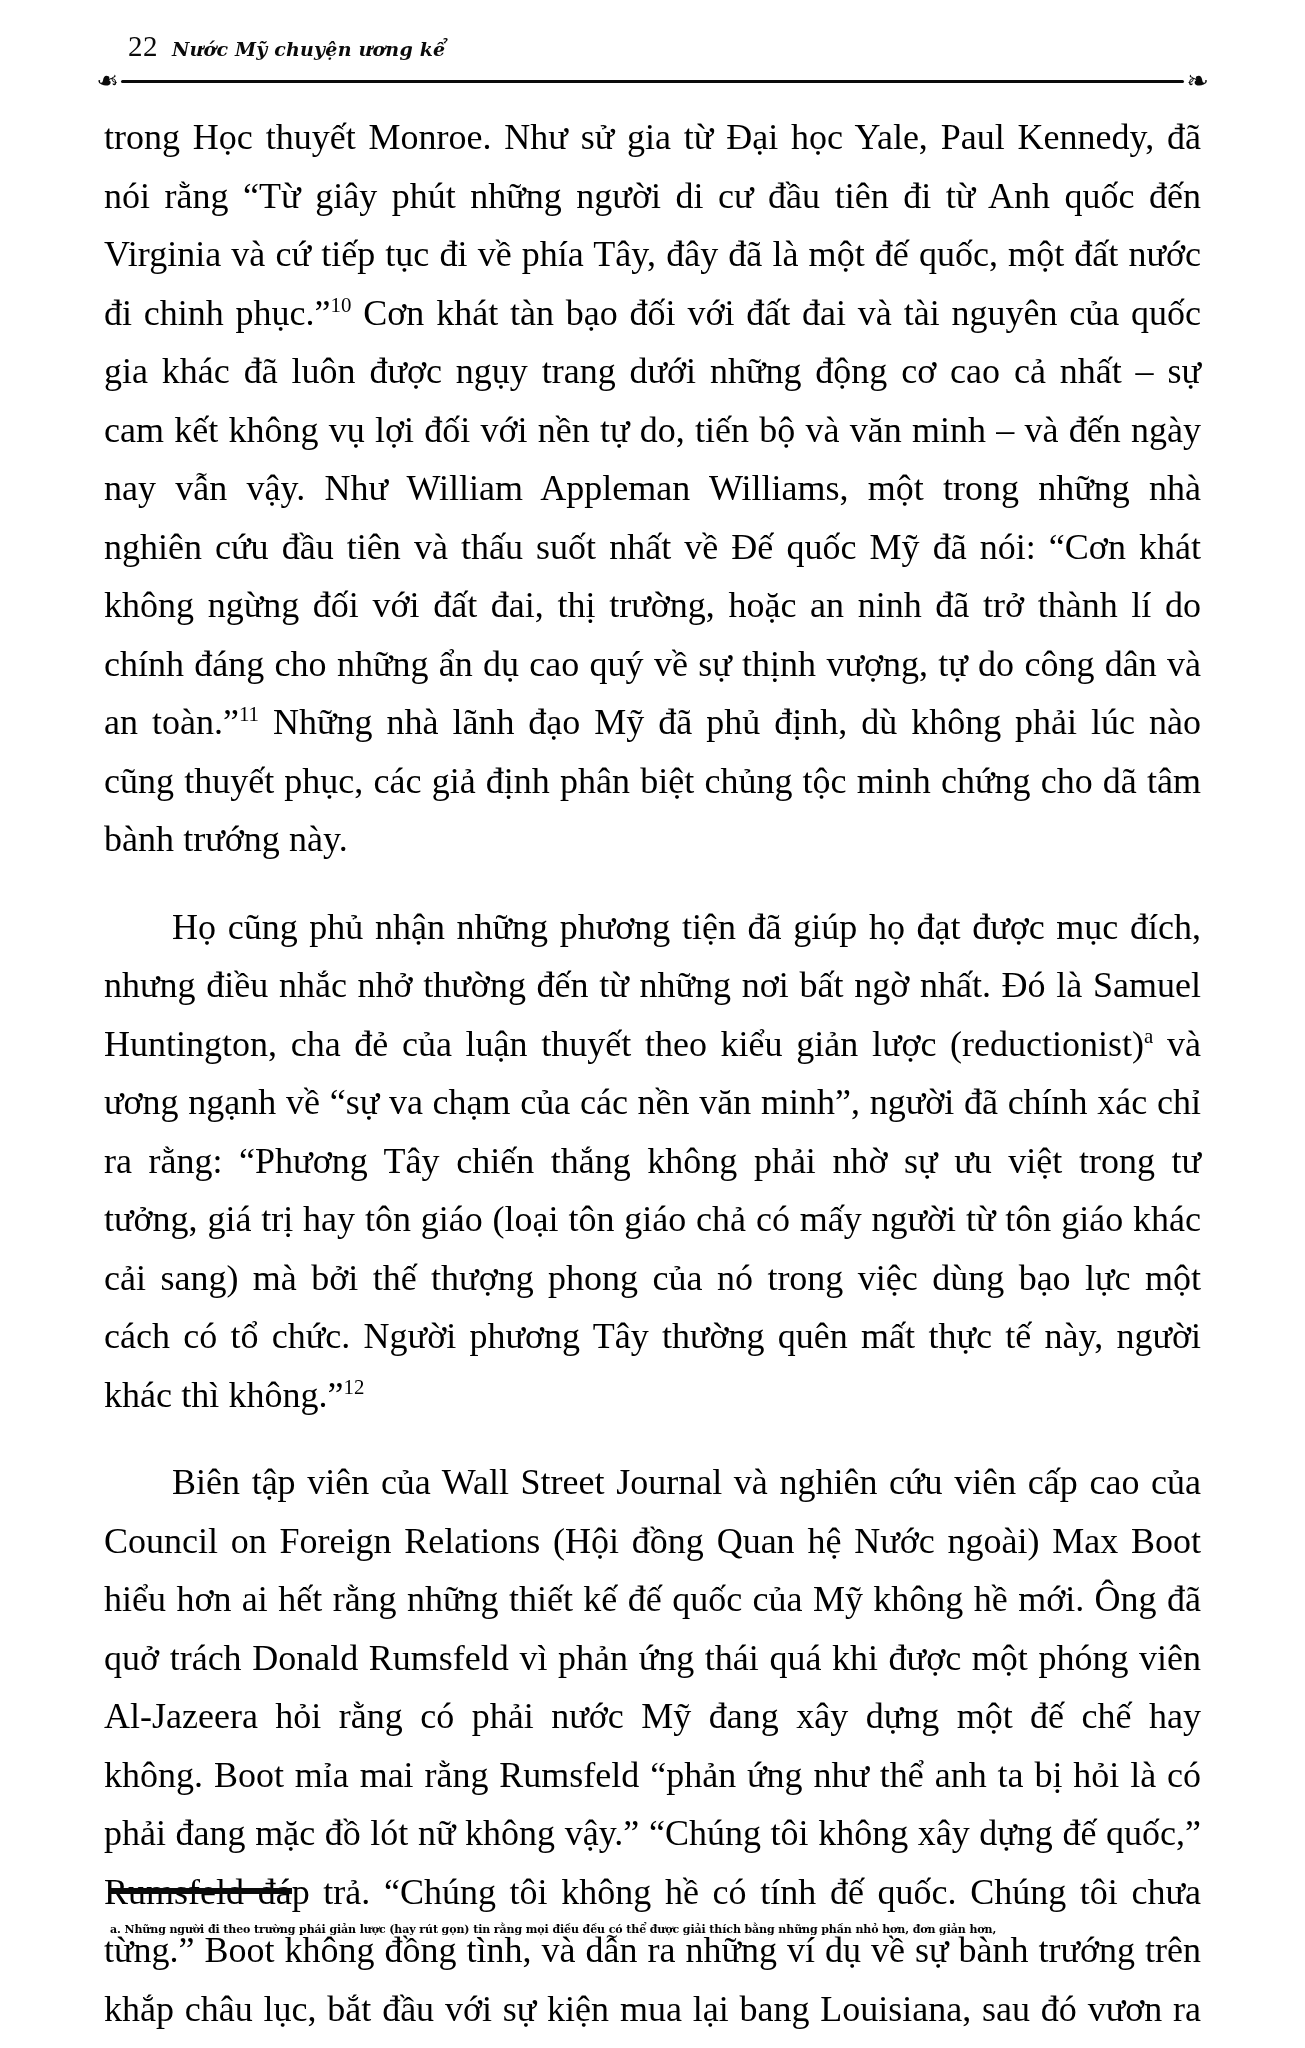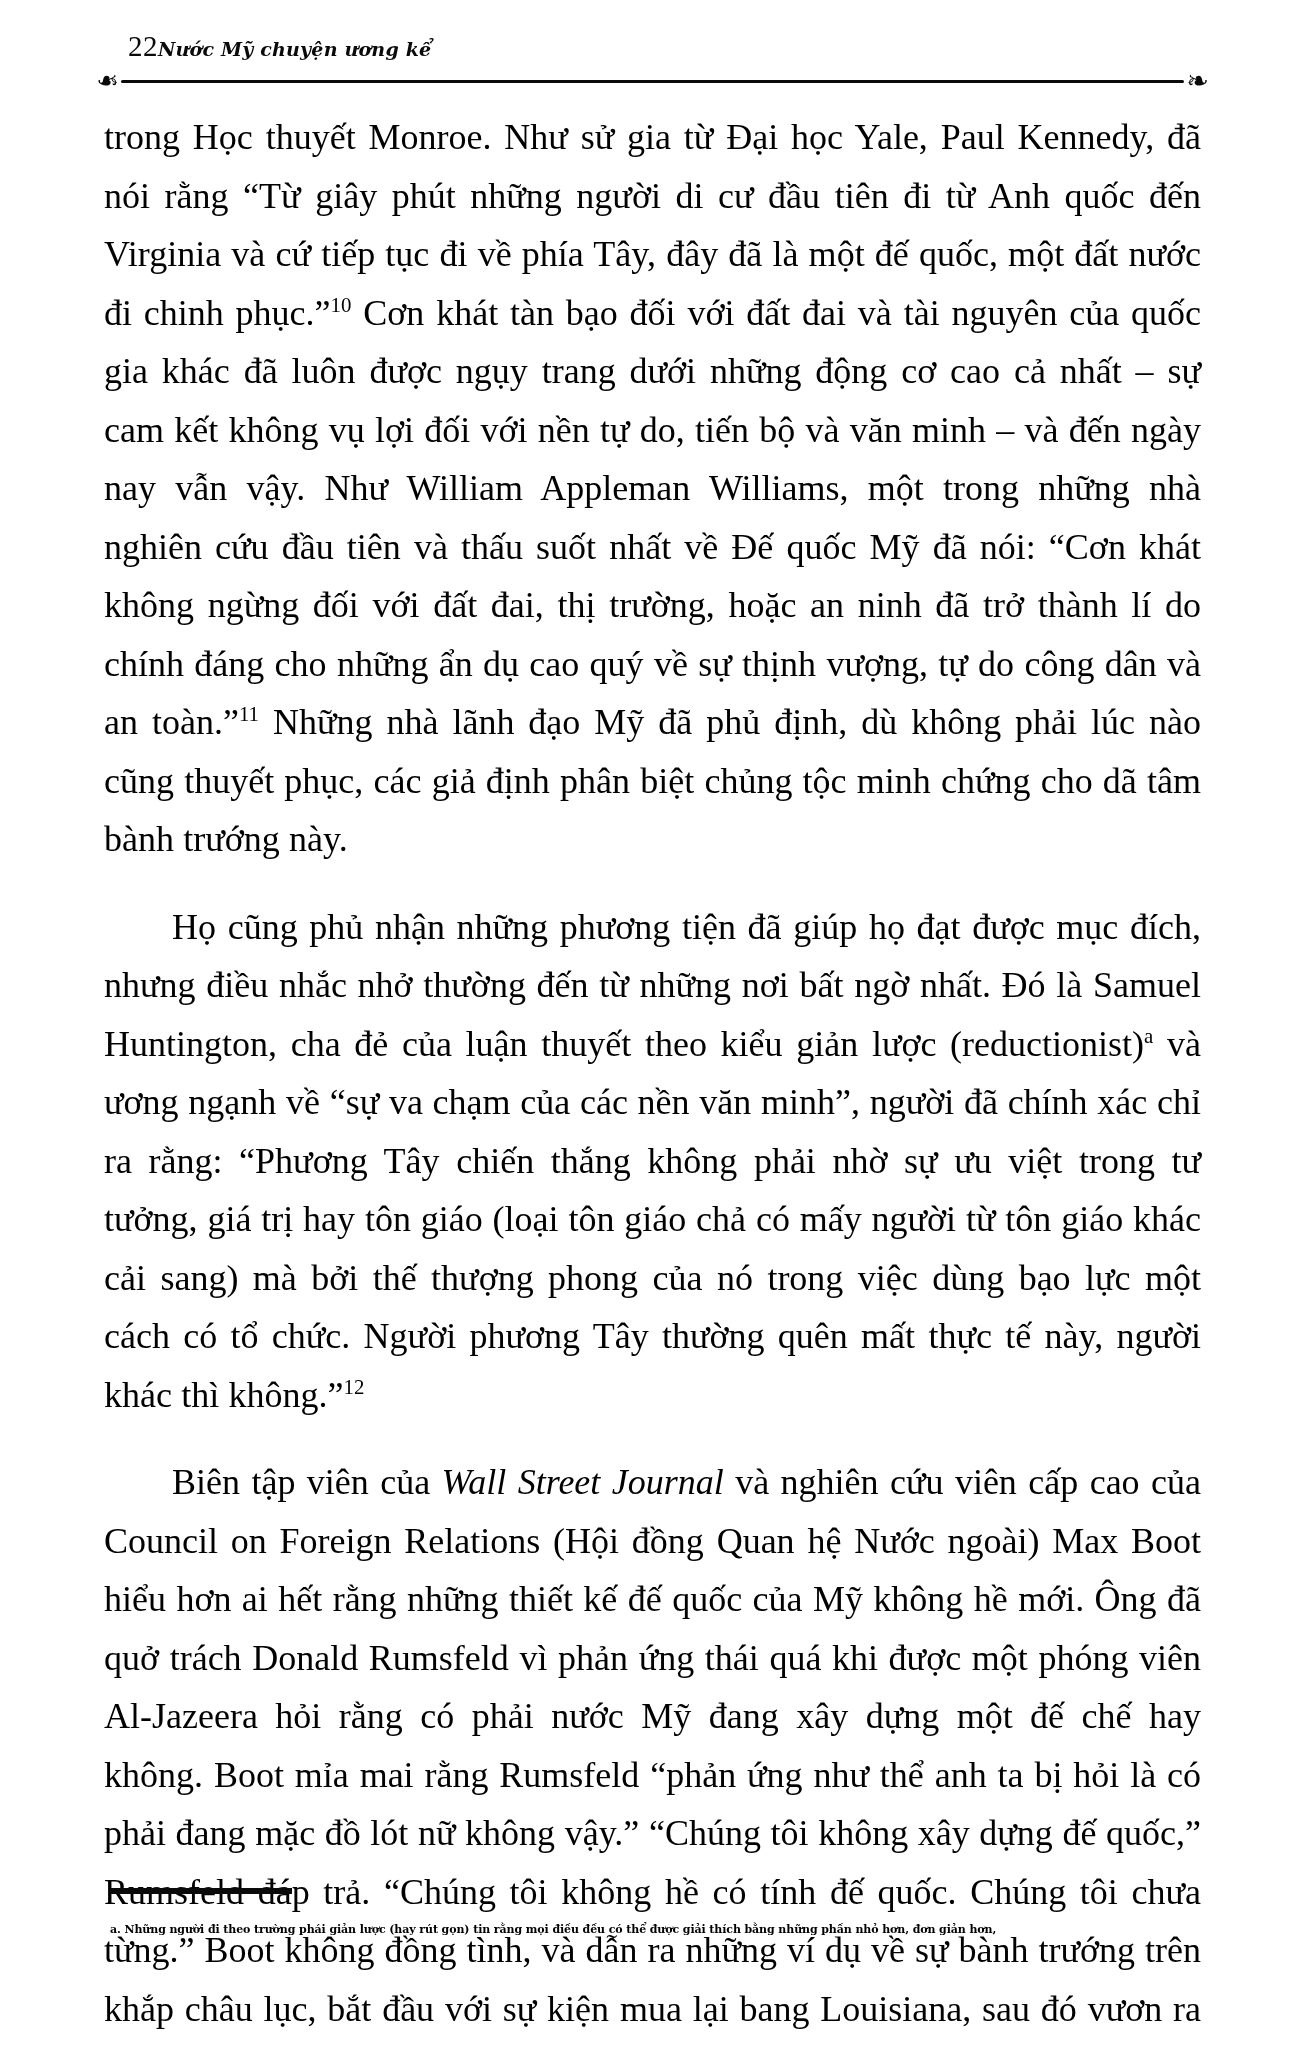--- a/index.html
+++ b/index.html
@@ -18,20 +18,21 @@
     color: #000000;
   }
 
   
   .running-head {
     position: absolute;
     left: 128px;
     top: 30px;
     display: flex;
     align-items: baseline;
+    gap: 14px;
     white-space: nowrap;
   }
   .folio {
     font-family: "Liberation Serif", "DejaVu Serif", serif;
     font-size: 29px;
     letter-spacing: 0.5px;
     color: #0a0a0a;
   }
   .head-title {
     font-family: "DejaVu Serif", "Liberation Serif", serif;
@@ -80,21 +81,21 @@
     margin: 8px;
     font-size: 36px;
     line-height: 58.5px;
     text-align: justify;
     text-justify: inter-word;
     word-spacing: 0.3px;
     hyphens: none;
   }
   p.body.indent { text-indent: 68px; margin-top: 29px; }
   p.body.first  { text-indent: 0; }
-  .ital { font-style: italic; }
+  .ital { }
   sup {
     font-size: 0.58em;
     vertical-align: super;
     line-height: 0;
   }
 
   
   .footnote-area {
     position: absolute;
     left: 110px;

